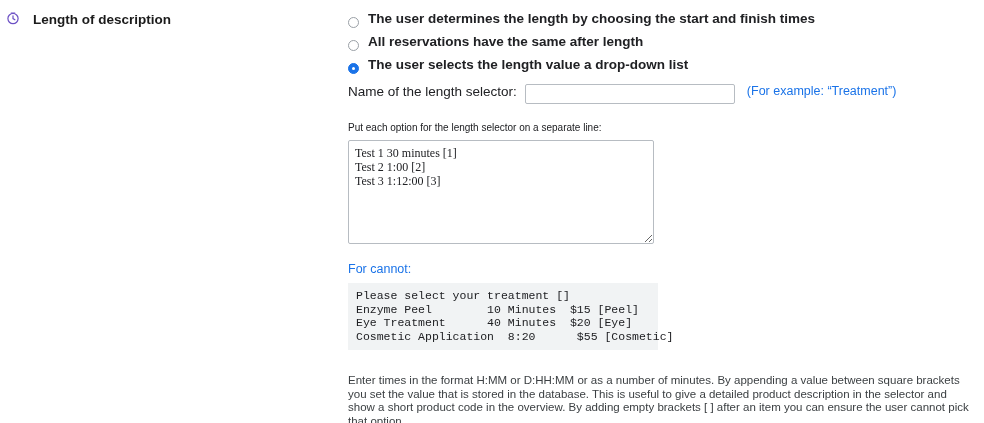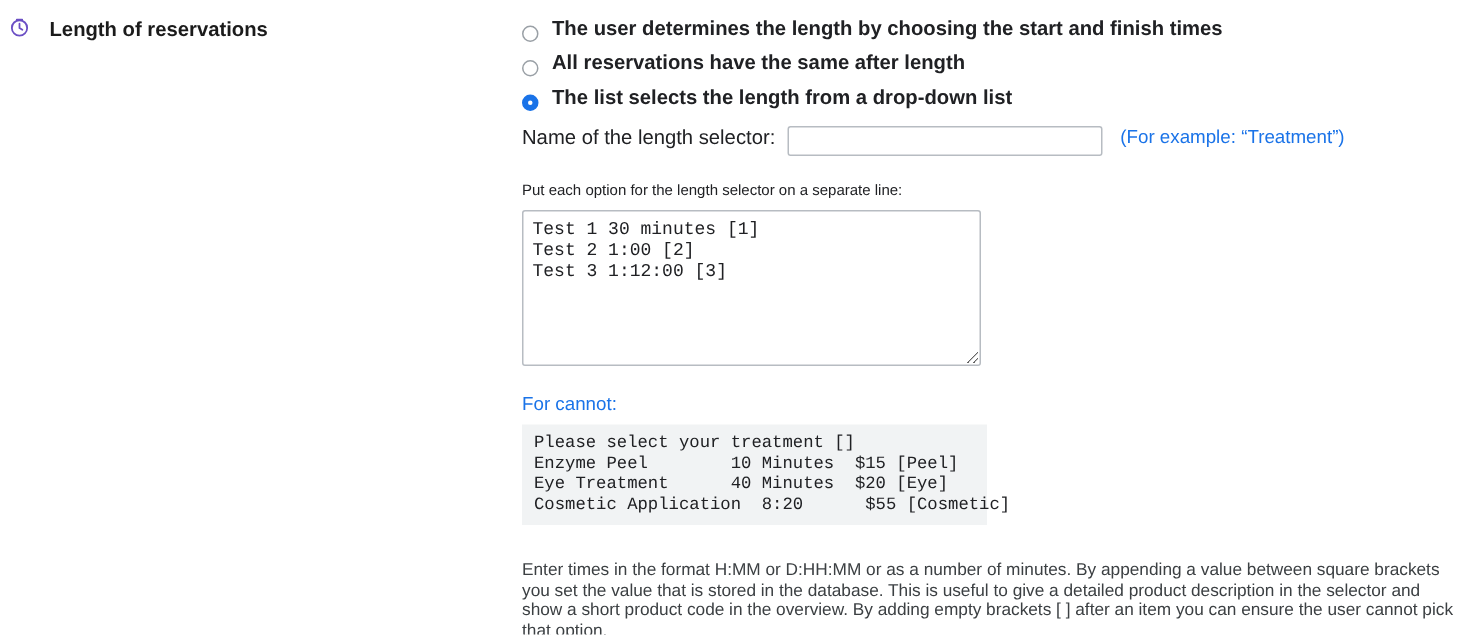--- a/index.html
+++ b/index.html
@@ -130,21 +130,21 @@
     margin-bottom: 7px;
     font-size: 10px;
     color: #202124;
   }
   .options-textarea {
     width: 292px;
     height: 92px;
     border: 1px solid #b7bcc2;
     border-radius: 2px;
     background: #ffffff;
-    font-family: Liberation Mono, monospace;
+    font-family: Liberation Serif, serif;
     font-size: 12px;
     line-height: 14px;
     color: #202124;
     padding: 5px 6px;
     resize: both;
     outline: none;
     display: block;
     white-space: pre;
     overflow: auto;
   }
@@ -183,37 +183,37 @@
 <div class="page">
 
   <div class="gutter-icon">
     <svg width="16" height="16" viewBox="0 0 16 16" aria-hidden="true">
       <circle cx="8" cy="8.6" r="5.1" fill="none" stroke="#6b4fc4" stroke-width="1.2"></circle>
       <path d="M8 5.8 L8 8.6 L9.9 9.8" fill="none" stroke="#6b4fc4" stroke-width="1.2" stroke-linecap="round"></path>
       <path d="M6.2 3.1 L9.8 3.1" fill="none" stroke="#6b4fc4" stroke-width="1.2" stroke-linecap="round"></path>
     </svg>
   </div>
 
-  <div class="section-label">Length of reservations</div>
+  <div class="section-label">Length of description</div>
 
   <div class="content">
 
     <div class="radio-row">
       <span class="radio"></span>
       <span class="radio-label">The user determines the length by choosing the start and finish times</span>
     </div>
 
     <div class="radio-row">
       <span class="radio"></span>
       <span class="radio-label">All reservations have the same after length</span>
     </div>
 
     <div class="radio-row">
       <span class="radio checked"></span>
-      <span class="radio-label">The list selects the length from a drop-down list</span>
+      <span class="radio-label">The user selects the length value a drop-down list</span>
     </div>
 
     <div class="selector-row">
       <span class="field-label">Name of the length selector:</span>
       <input class="text-input" type="text" value="" style="">
       <span class="hint-inline">(For example: “Treatment”)</span>
     </div>
 
     <div class="block-label">Put each option for the length selector on a separate line:</div>
 

